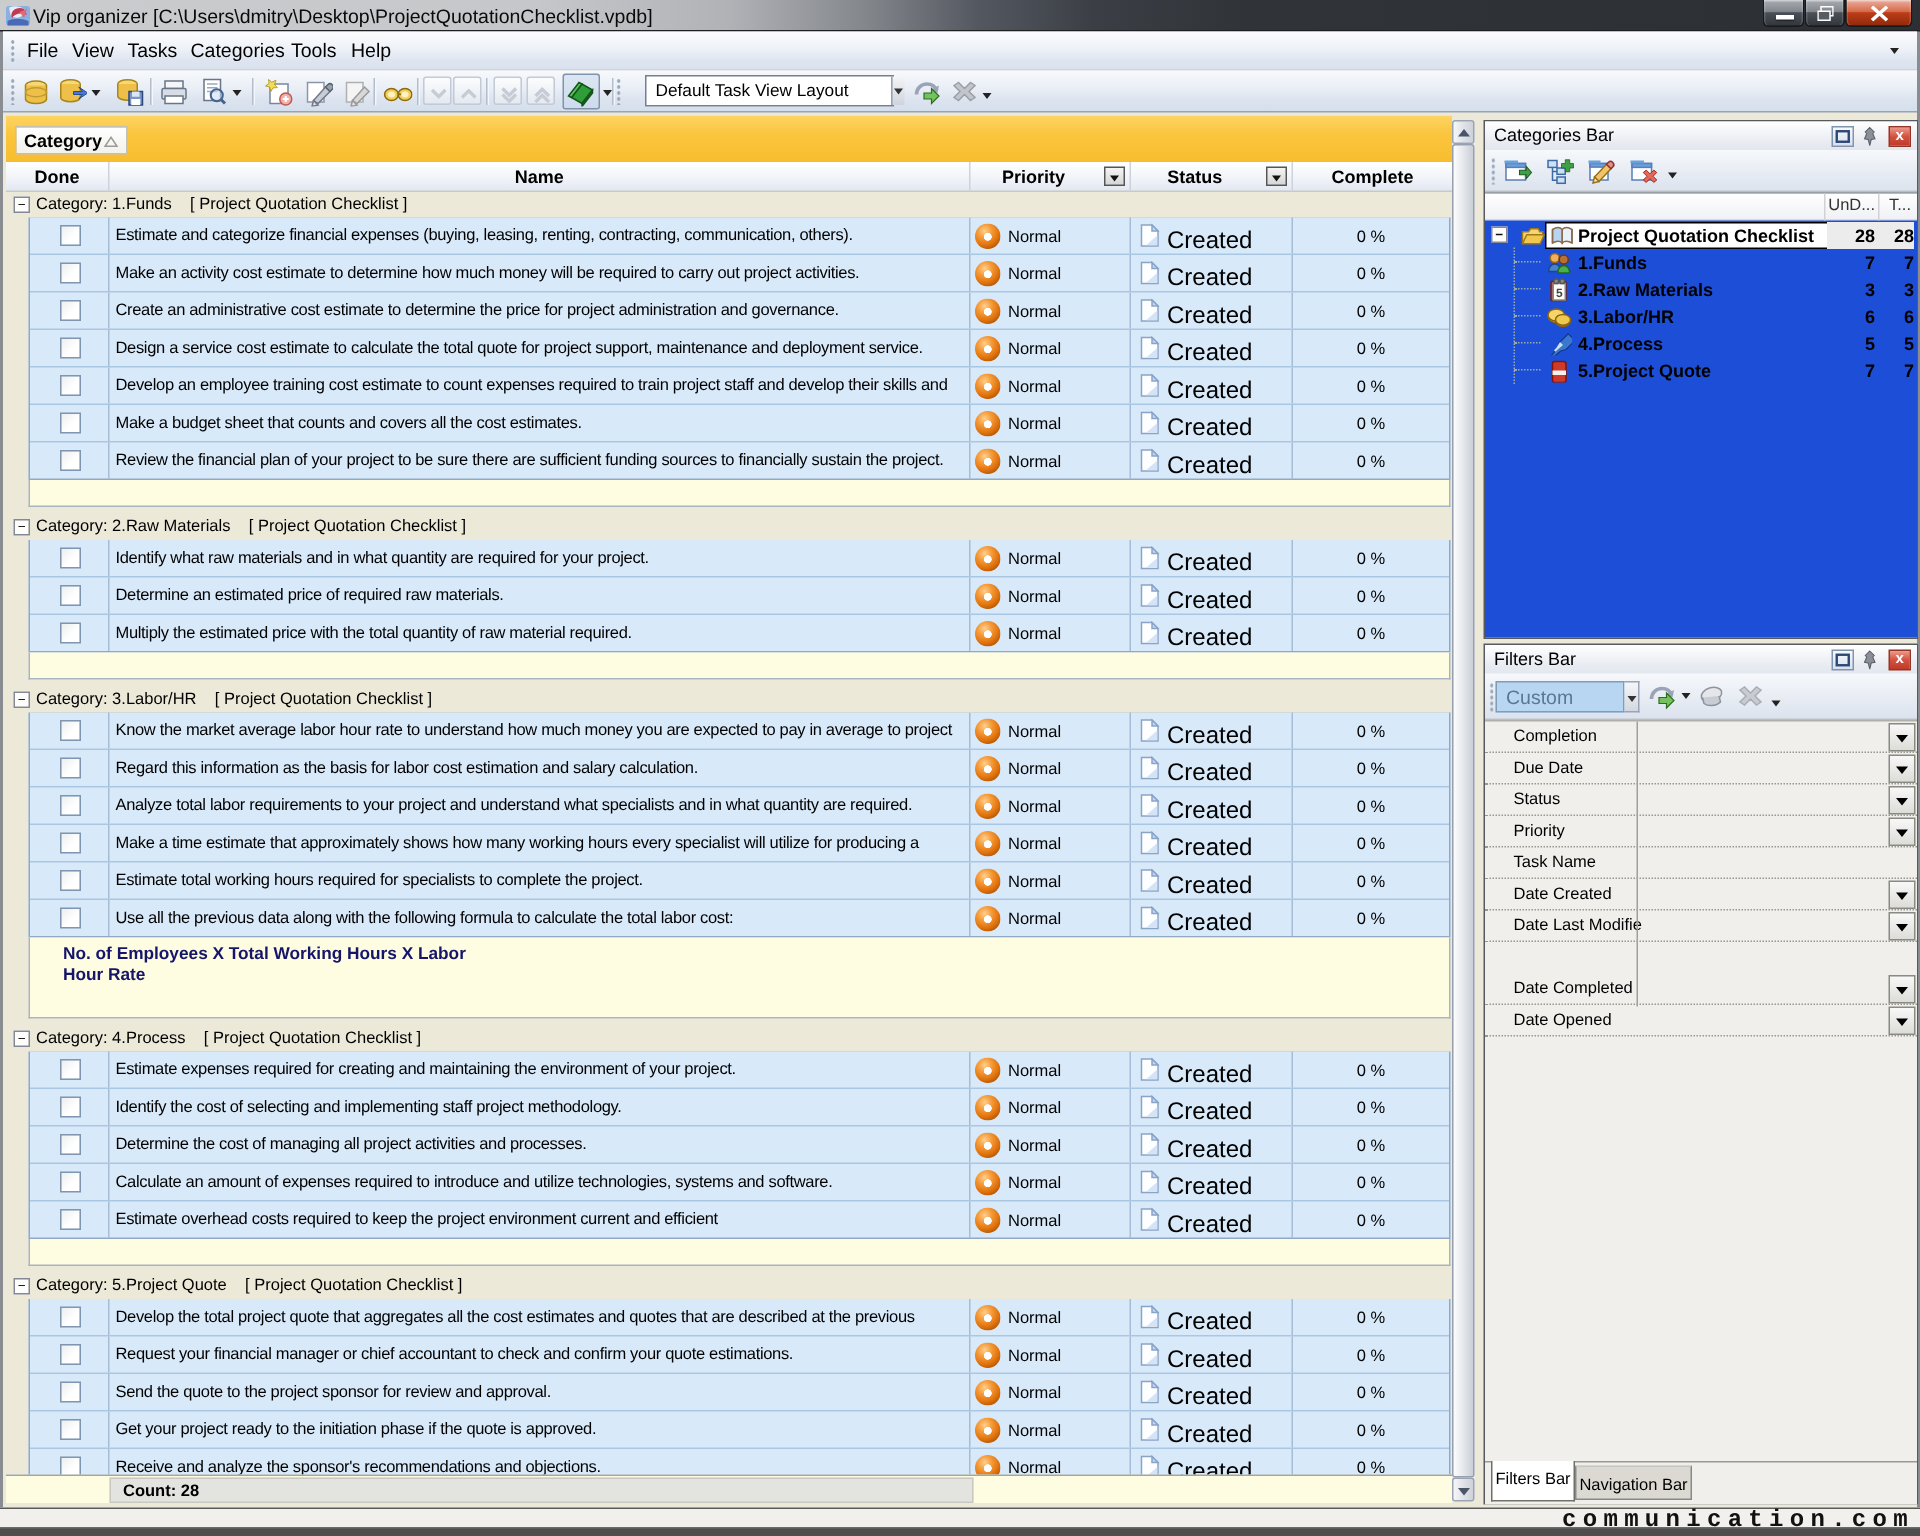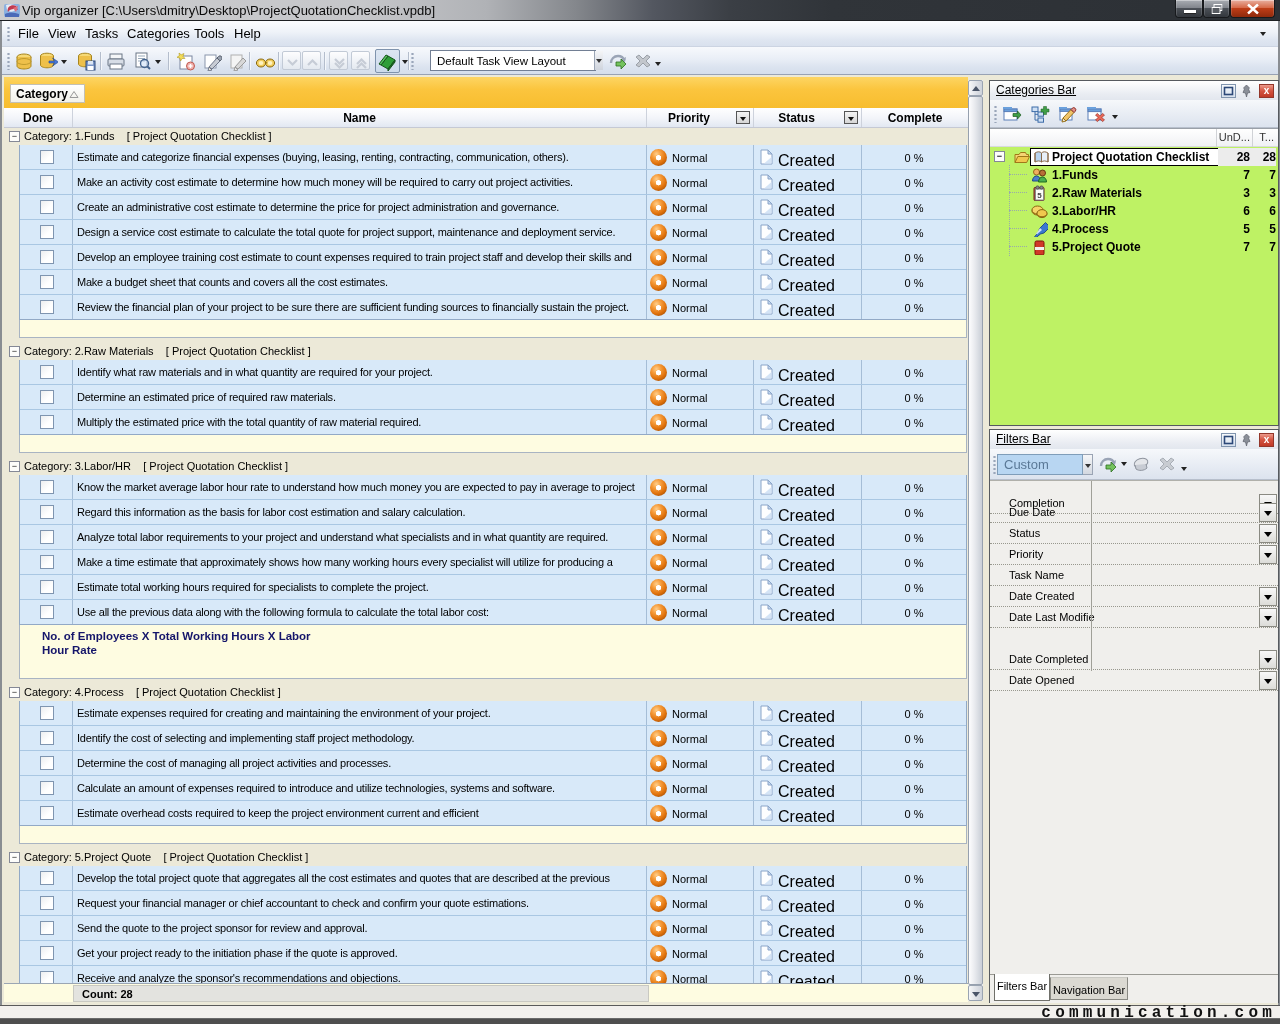--- a/index.html
+++ b/index.html
@@ -62,26 +62,26 @@
 .ggap{height:5px;}
 #countrow{position:absolute;left:0;top:906px;width:964px;height:19px;background:#fefce1;border-top:1px solid #9ba6b4;}
 #countbox{position:absolute;left:69px;top:1px;width:576px;height:17px;background:#e3e3df;border:1px solid #c9c9c2;font-size:11px;font-weight:bold;padding:2px 0 0 8px;}
 
 #vsb{position:absolute;left:966px;top:80px;width:15px;height:921px;background:#f1f1f3;}
 .sbtn{position:absolute;left:0;width:15px;height:16px;background:linear-gradient(90deg,#f6f7f8,#dcdfe5 60%,#cdd2da);border:1px solid #9aa4b2;border-radius:2px;}
 .sbtn i{position:absolute;left:3px;width:0;height:0;border-left:4px solid transparent;border-right:4px solid transparent;}
 #sbthumb{position:absolute;left:0;top:16px;width:15px;height:889px;background:linear-gradient(90deg,#fdfdfe,#e8eaee 45%,#ccd1d9 95%);border:1px solid #96a0ae;border-radius:2px;}
 
 .panel{position:absolute;left:987px;width:290px;border:1px solid #565a5f;background:#f0efec;}
-.ptitle{position:absolute;left:0;top:0;width:100%;height:23px;background:linear-gradient(#ffffff,#e9ecf2 60%,#dfe4ec);border-bottom:1px solid #c8cdd8;font-size:12px;color:#000;padding:2px 0 0 6px;text-decoration:underline;}
+.ptitle{position:absolute;left:0;top:0;width:100%;height:23px;background:linear-gradient(#ffffff,#e9ecf2 60%,#dfe4ec);border-bottom:1px solid #c8cdd8;font-size:12px;color:#000;padding:2px 0 0 6px;}
 .pbtn-r{position:absolute;top:3px;width:15px;height:14px;border:1px solid #8094ae;background:linear-gradient(#f6f9fc,#d7e1ee);}
 .pbtn-x{position:absolute;top:3px;width:15px;height:14px;border:1px solid #93362a;background:linear-gradient(#ec9a8c,#d35340 50%,#c03a28);color:#fff;font-size:10px;font-weight:bold;line-height:12px;text-align:center;}
 .ptool{position:absolute;left:0;top:19px;width:100%;height:28px;background:linear-gradient(#f6f8fb,#e6ebf3 60%,#dce3ee);border-bottom:1px solid #b7bfcc;}
 
-#tree{position:absolute;left:0;top:47px;width:288px;height:297px;background:#bef264;border-top:1px solid #9aa0a8;}
+#tree{position:absolute;left:0;top:47px;width:288px;height:297px;background:#1d4ed8;border-top:1px solid #9aa0a8;}
 #treehdr{position:absolute;left:0;top:0;width:100%;height:18px;background:linear-gradient(#ffffff,#f0f1f4);border-bottom:1px solid #d8dade;font-size:11px;color:#333;}
 .trow2{position:absolute;left:0;width:100%;height:18px;font-size:12px;font-weight:bold;color:#000;}
 .tnum{position:absolute;top:2px;font-size:12px;font-weight:bold;text-align:right;}
 
 #fgrid{position:absolute;left:0;top:50px;width:288px;height:190px;border-top:1px solid #b0b0aa;}
 .frow{position:absolute;left:0;width:288px;height:21px;border-bottom:1px dotted #98988e;font-size:11px;color:#000;padding:4px 0 0 19px;}
 .fsep{position:absolute;left:101px;top:0;width:1px;height:190px;background:#a0a098;}
 .fdrop{position:absolute;left:269px;top:1px;width:18px;height:19px;background:linear-gradient(#f8f8f8,#dcdcd8);border:1px solid #8a8a82;}
 .fdrop i{position:absolute;left:4px;top:7px;width:0;height:0;border-left:4px solid transparent;border-right:4px solid transparent;border-top:5px solid #000;}
 #fcombo{position:absolute;left:7px;top:5px;width:86px;height:21px;background:#b8d6f2;border:1px solid #7f9db9;font-size:13px;color:#5a7896;padding:2px 0 0 6px;}
@@ -778,21 +778,21 @@
 <div style="position:absolute;left:141px;top:5px;width:20px;height:20px;"><svg width="20" height="20" viewBox="0 0 20 20">
             <ellipse cx="10" cy="9" rx="7" ry="4.5" transform="rotate(-18 10 9)" fill="#e4e6ea" stroke="#8e949e"></ellipse>
             <path d="M4 11l1 4c2.5 2 8 2 11-1l-1-4" fill="#c8ccd4" stroke="#8e949e"></path>
           </svg></div>
 <div style="position:absolute;left:166px;top:5px;width:20px;height:20px;"><svg width="20" height="20" viewBox="0 0 20 20">
             <path d="M4 6l3-2 4 4 4-4 3 2-4 4 4 4-3 2-4-4-4 4-3-2 4-4z" fill="#c8ccd2" stroke="#a8aeb6"></path>
           </svg></div>
 <div class="dda" style="left:191px;top:18px;"></div>
 </div>
 <div id="fgrid">
-<div class="frow" style="top:12px;">Completion<div class="fdrop">
+<div class="frow" style="top:0px;">Completion<div class="fdrop">
             <i></i>
           </div></div>
 <div class="frow" style="top:21px;">Due Date<div class="fdrop">
             <i></i>
           </div></div>
 <div class="frow" style="top:42px;">Status<div class="fdrop">
             <i></i>
           </div></div>
 <div class="frow" style="top:63px;">Priority<div class="fdrop">
             <i></i>

